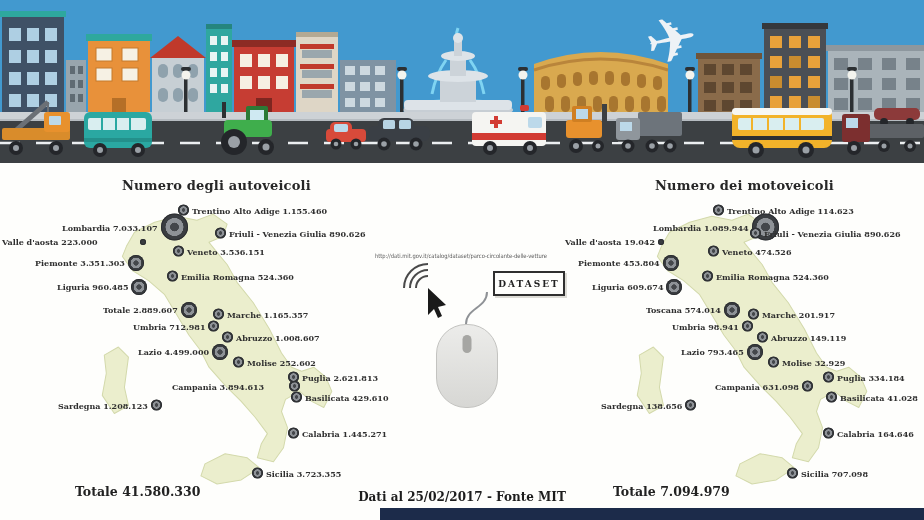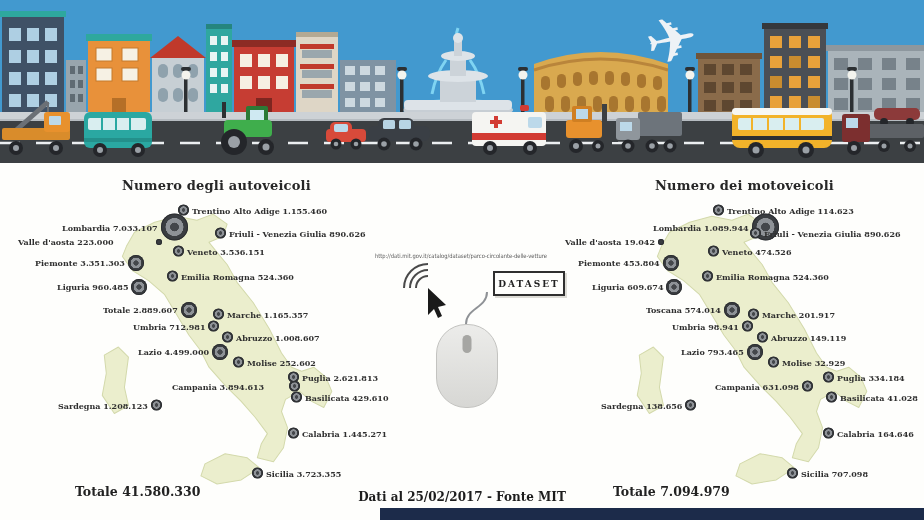--- a/index.html
+++ b/index.html
@@ -428,21 +428,21 @@
         <span>Trentino Alto Adige 1.155.460</span>
       </div>
       <div class="region-label" style="left: 62px; top: 227px;">
         <span>Lombardia 7.033.107</span>
         <span class="tire lg"></span>
       </div>
       <div class="region-label" style="left: 215px; top: 233px;">
         <span class="tire sm"></span>
         <span>Friuli - Venezia Giulia 890.626</span>
       </div>
-      <div class="region-label" style="left: 18px; top: 242px; gap: 42px;">
+      <div class="region-label" style="left: 2px; top: 242px; gap: 42px;">
         <span>Valle d'aosta 223.000</span>
         <span class="tire xs"></span>
       </div>
       <div class="region-label" style="left: 173px; top: 251px;">
         <span class="tire sm"></span>
         <span>Veneto 3.536.151</span>
       </div>
       <div class="region-label" style="left: 35px; top: 263px;">
         <span>Piemonte 3.351.303</span>
         <span class="tire md"></span>

